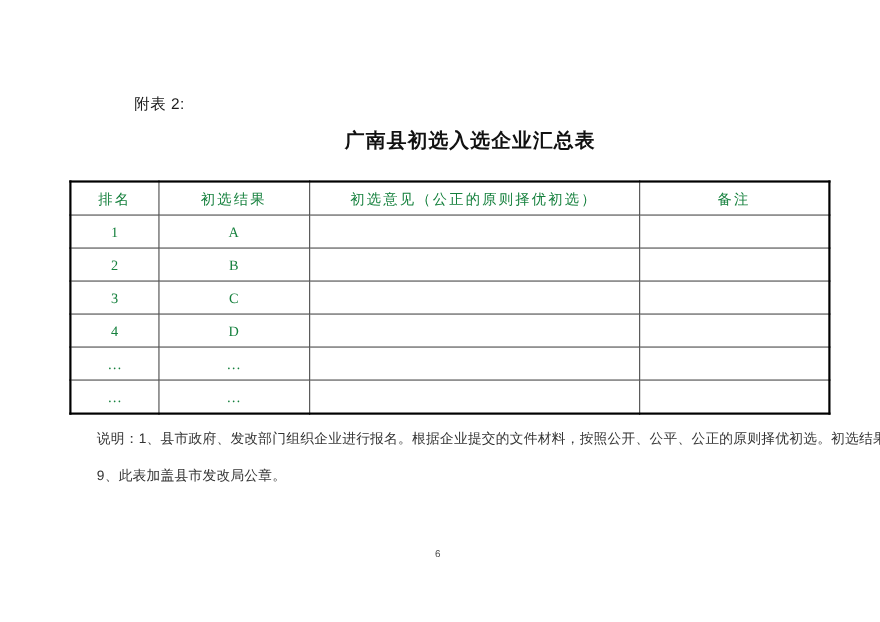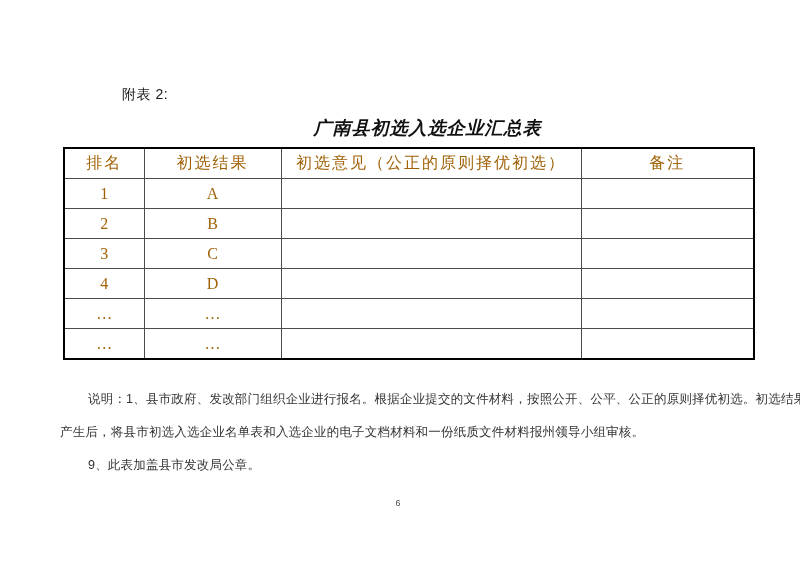--- a/index.html
+++ b/index.html
@@ -31,32 +31,31 @@
   .doc-title {
     position: absolute;
     left: 55px;
     right: 0;
     top: 116px;
     text-align: center;
     font-size: 18px;
     font-weight: bold;
     color: #111111;
     letter-spacing: 1px;
-    font-style: italic;
   }
   table.summary-table {
     position: absolute;
     left: 63px;
-    top: 147px;
+    top: 164px;
     width: 690px;
     border-collapse: collapse;
     table-layout: fixed;
     font-family: "Liberation Serif", "DejaVu Serif", serif;
-    font-size: 16px;
-    color: #a16207;
+    font-size: 13px;
+    color: #15803d;
   }
   table.summary-table {
     border: 2px solid #000000;
   }
   table.summary-table th,
   table.summary-table td {
     border: 1px solid #4a4a4a;
     height: 29px;
     padding: 0;
     text-align: center;
@@ -153,19 +152,18 @@
         <td>…</td>
         <td>…</td>
         <td></td>
         <td></td>
       </tr>
     </tbody>
   </table>
 
   <div class="notes">
     <div class="note-line indent">说明：1、县市政府、发改部门组织企业进行报名。根据企业提交的文件材料，按照公开、公平、公正的原则择优初选。初选结果</div>
-    <div class="note-line">产生后，将县市初选入选企业名单表和入选企业的电子文档材料和一份纸质文件材料报州领导小组审核。</div>
     <div class="note-line indent">9、此表加盖县市发改局公章。</div>
   </div>
 
   <div class="page-number">6</div>
 
 </div>
 
 </body></html>

